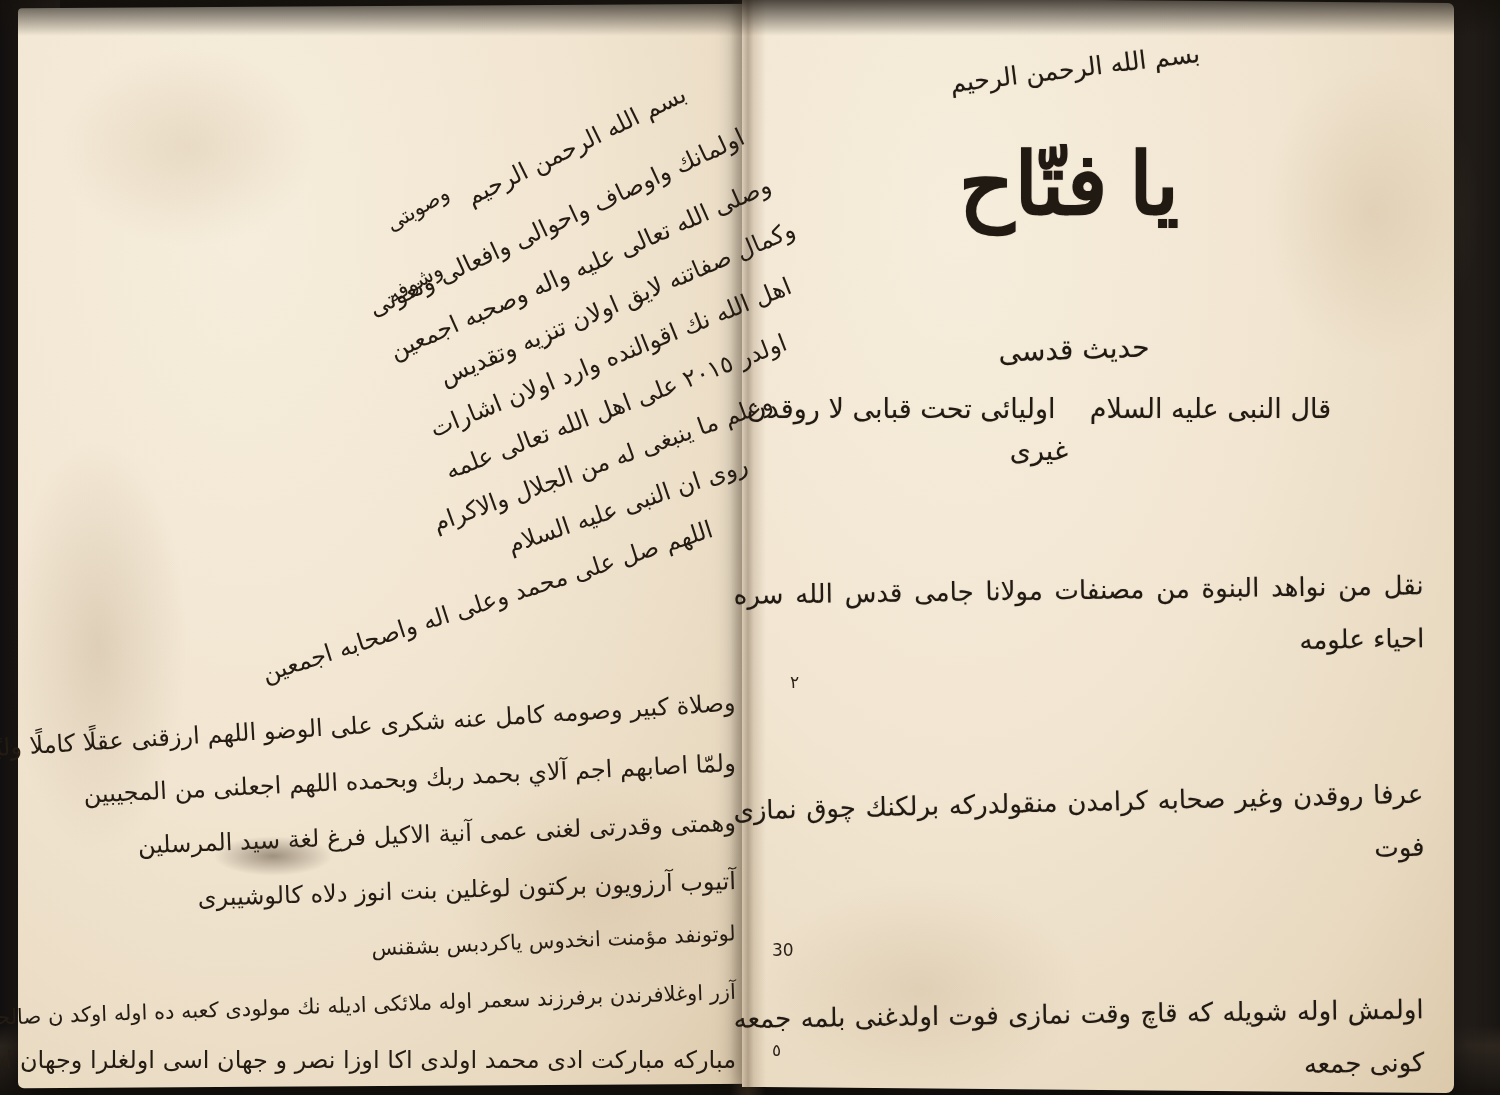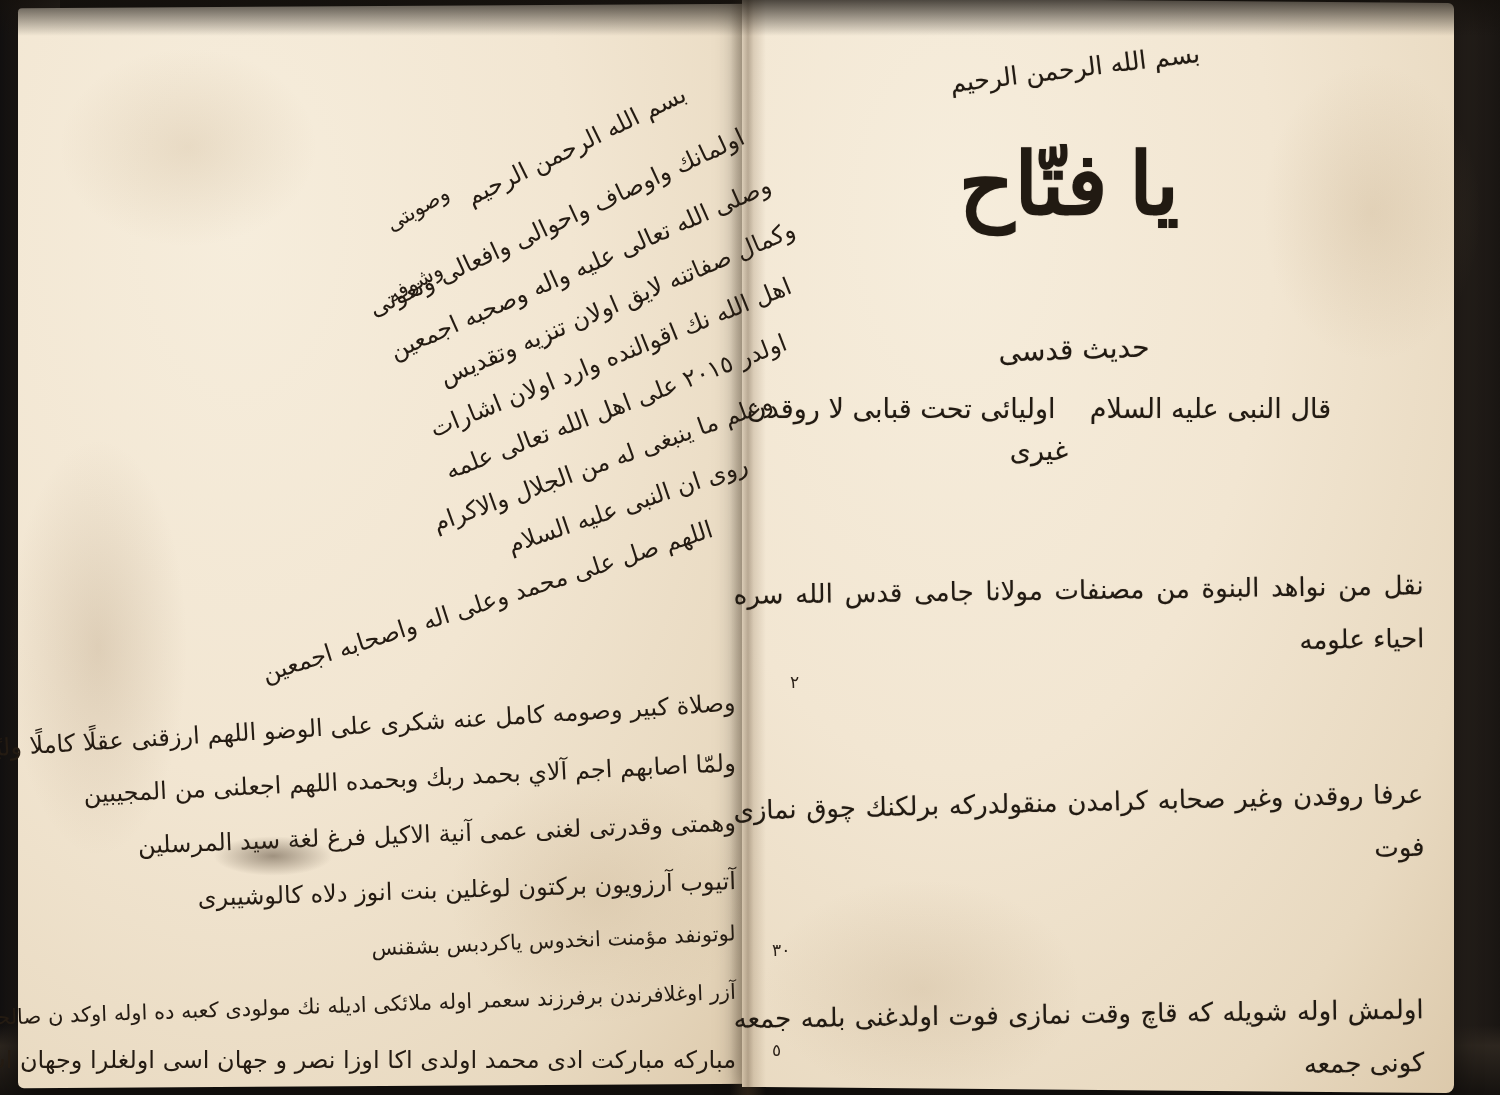--- a/index.html
+++ b/index.html
@@ -232,21 +232,21 @@
       
       
       
       
       
       
       
     </div>
 
     <div class="marginal-number" style="left:48px;top:672px;">٢</div>
-    <div class="marginal-number" style="left:30px;top:940px;">٣٠</div>
+    <div class="marginal-number" style="left:30px;top:940px;">30</div>
     <div class="marginal-number" style="left:30px;top:1040px;">٥</div>
   </div>
 
   <div style="position:absolute;left:18px;top:6px;width:740px;height:1080px;">
 
     <div class="left-slant">
       <span class="ln" style="transform:rotate(-30deg) translate(-330px,-10px);font-size:21px;">وصوبتى</span>
       <span class="ln" style="transform:rotate(-30deg) translate(-355px,20px);font-size:21px;">وشوفه</span>
       <span class="ln" style="transform:rotate(-26deg) translate(-40px,-40px);">بسم الله الرحمن الرحيم</span>
       <span class="ln" style="transform:rotate(-25deg) translate(10px,-10px);">اولمانك واوصاف واحوالى وافعالى ونعوتى</span>

